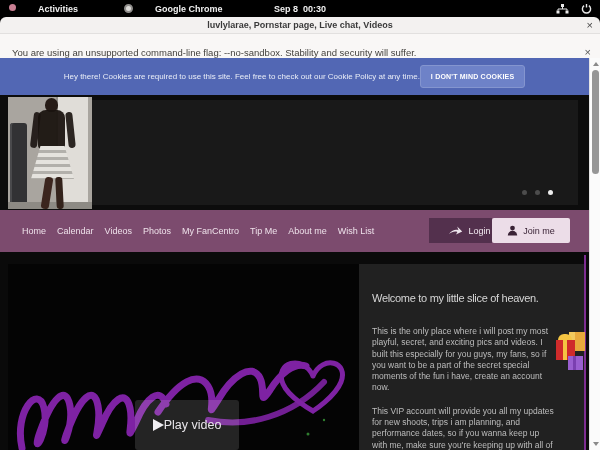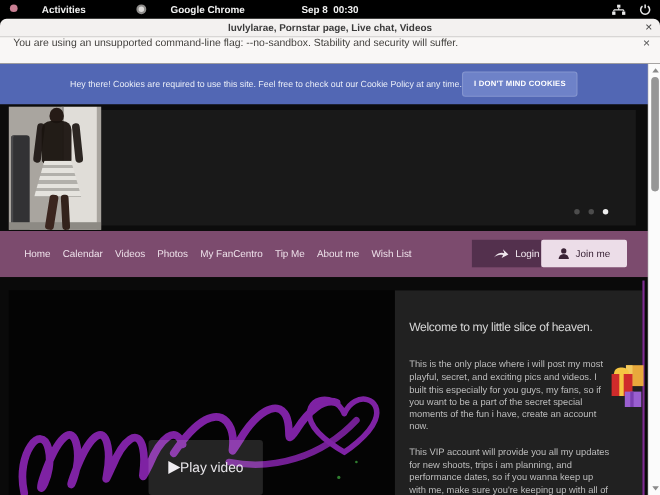--- a/index.html
+++ b/index.html
@@ -17,21 +17,21 @@
   .gb-right{position:absolute;right:8px;top:0;height:17px;display:flex;align-items:center;gap:12px;}
 
   
   .title-bar{position:absolute;left:0;top:17px;width:600px;height:16px;background:#f3f1f0;
     border-radius:6px 6px 0 0;display:flex;align-items:center;justify-content:center;}
   .tb-title{font-size:9px;font-weight:bold;color:#3a3a3a;}
   .tb-close{position:absolute;right:7px;top:1px;font-size:11px;color:#4a4a4a;line-height:14px;cursor:default;}
 
   
   .warn-bar{position:absolute;left:0;top:33px;width:600px;height:25px;background:#f9f7f6;
-    border-top:1px solid #e2e0df;display:flex;align-items:flex-start;}
+    border-top:1px solid #e2e0df;display:flex;align-items:flex-end;}
   .warn-text{font-size:9.5px;color:#413f3c;padding-left:12px;}
   .warn-close{position:absolute;right:9px;font-size:11px;color:#5a5a5a;}
 
   
   .viewport{position:absolute;left:0;top:58px;width:600px;height:392px;background:#0a0a0a;overflow:hidden;}
 
   
   .cookie{position:absolute;left:0;top:0;width:589px;height:37px;background:#5267b4;
     display:flex;align-items:center;justify-content:center;}
   .cookie-text{font-size:8px;color:#e9edf7;}

